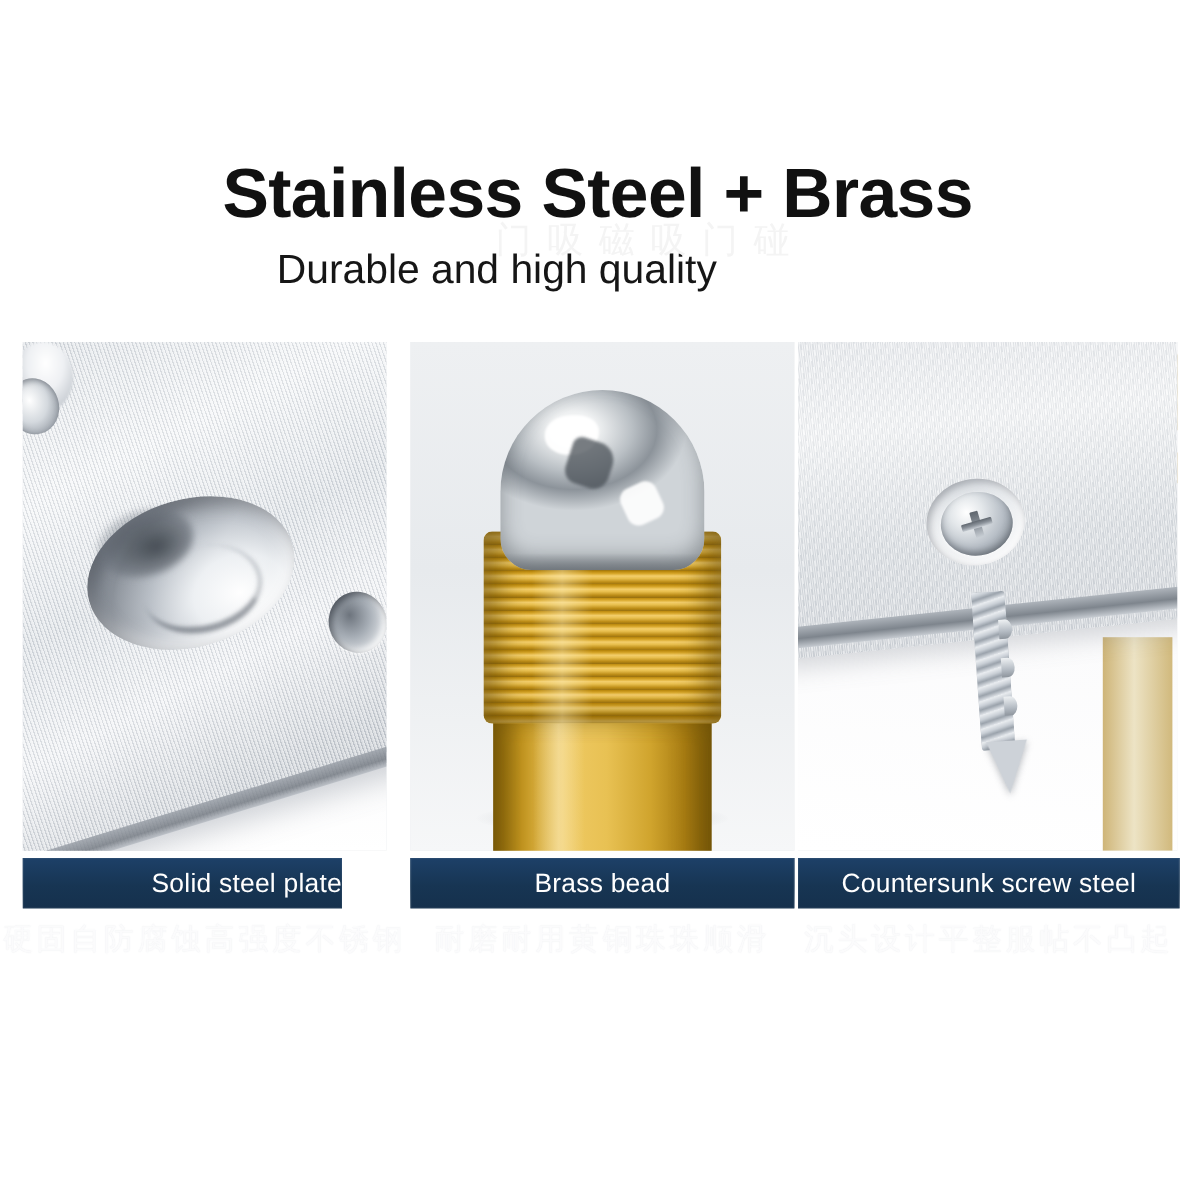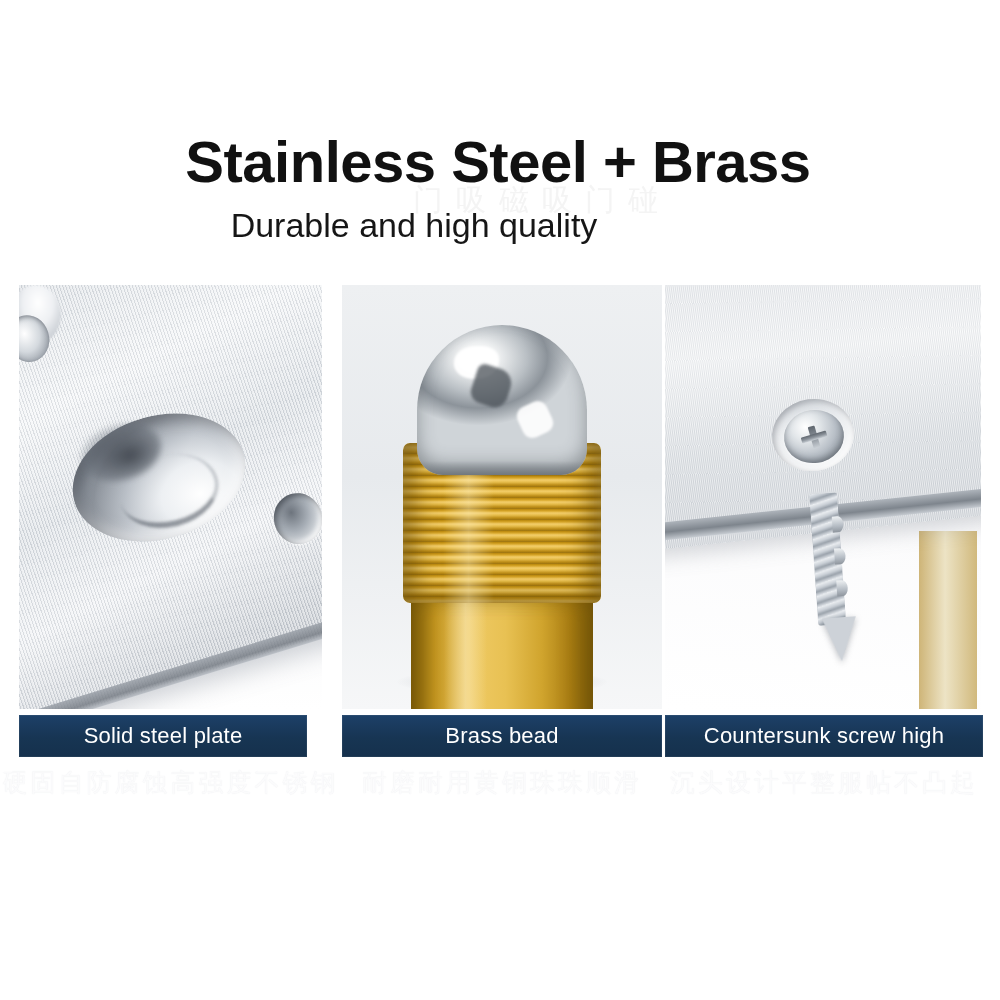--- a/index.html
+++ b/index.html
@@ -385,21 +385,21 @@
     top:0;
     height:42px;
     background:linear-gradient(180deg,#1d4068 0%,#173553 55%,#12294260 100%),
                #173553;
     background-color:#173553;
     display:flex;
     align-items:center;
     justify-content:center;
     box-shadow:inset 0 0 0 1px rgba(255,255,255,0.06);
   }
-  .caption-1 { left:19px;  width:288px; }
+  .caption-1 { left:19px;  width:266px;justify-content:flex-end; }
   .caption-2 { left:342px; width:320px; }
   .caption-3 { left:665px; width:318px; }
   .caption span {
     color:#ffffff;
     font-size:22px;
     font-weight:400;
     letter-spacing:0.2px;
     white-space:nowrap;
     font-family:"Liberation Sans", sans-serif;
   }
@@ -500,21 +500,21 @@
   </div>
 
   <div class="captions">
     <div class="caption caption-1">
       <span>Solid steel plate</span>
     </div>
     <div class="caption caption-2">
       <span>Brass bead</span>
     </div>
     <div class="caption caption-3">
-      <span>Countersunk screw high</span>
+      <span>Countersunk screw steel</span>
     </div>
   </div>
 
   <div class="watermarks">
     <div class="wm wm-1">硬固自防腐蚀高强度不锈钢</div>
     <div class="wm wm-2">耐磨耐用黄铜珠珠顺滑</div>
     <div class="wm wm-3">沉头设计平整服帖不凸起</div>
   </div>
 
 </div>

